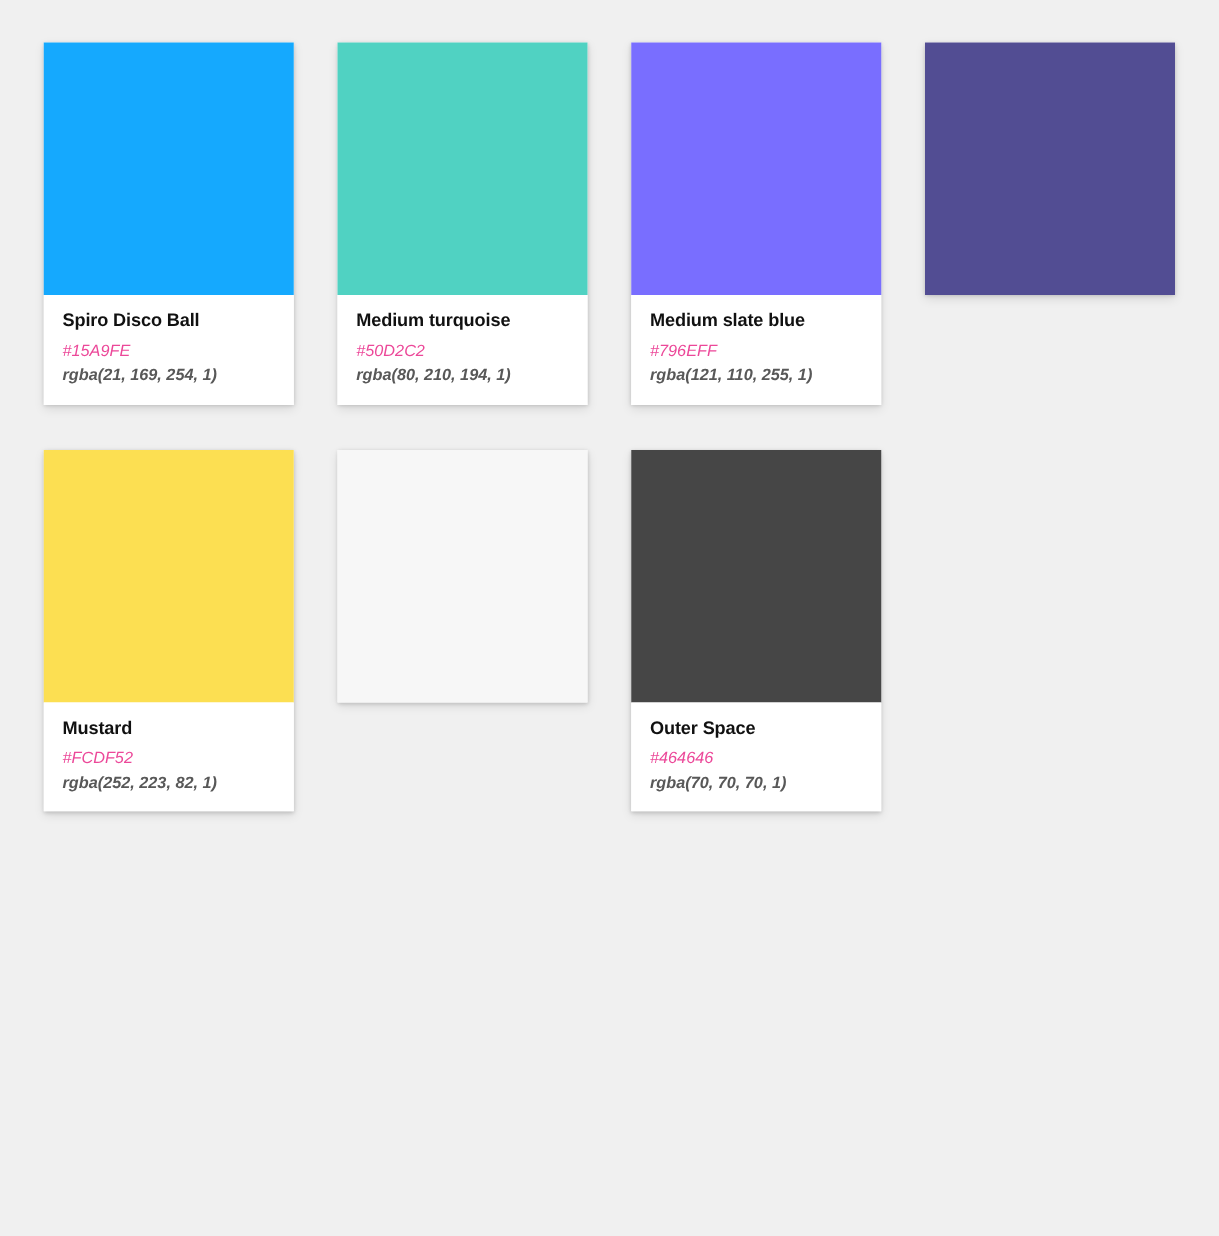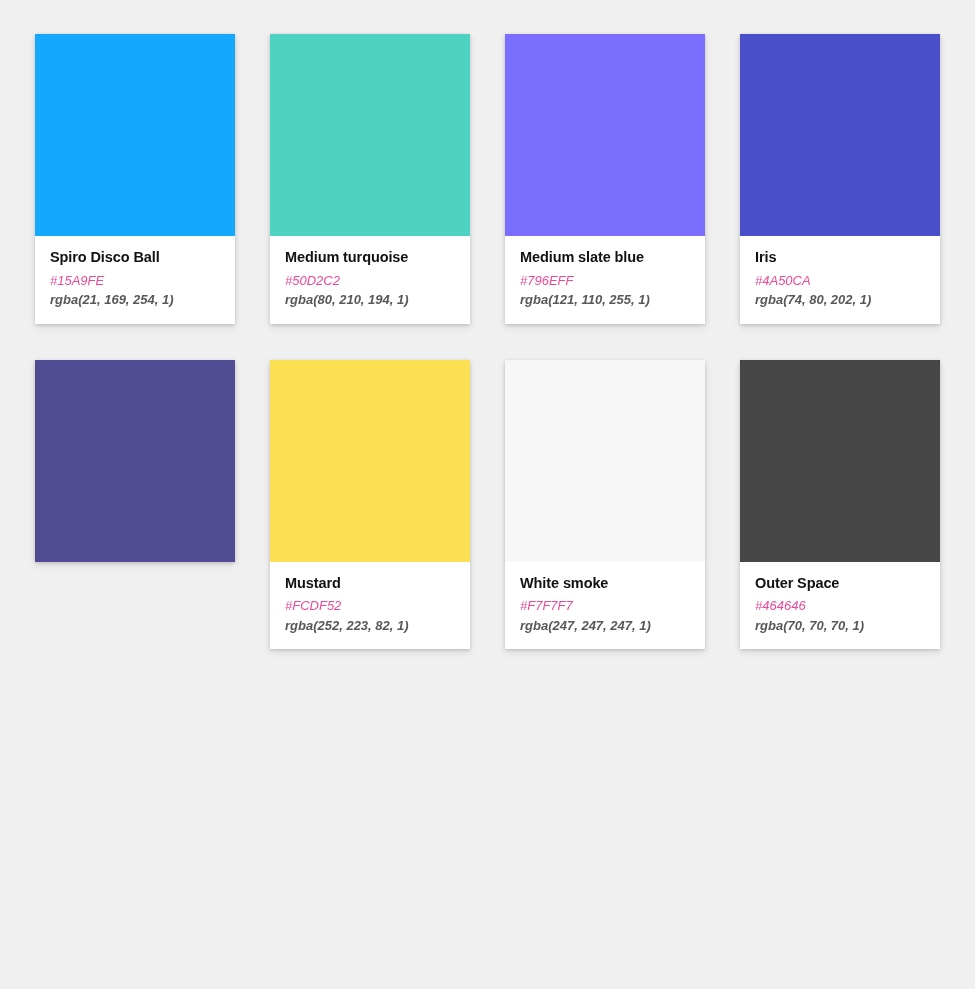--- a/index.html
+++ b/index.html
@@ -94,45 +94,32 @@
     </div>
     <div class="color-card">
       <div class="color-swatch" style="background-color: rgb(121, 110, 255);"></div>
       <div class="color-info">
         <div class="color-name">Medium slate blue</div>
         <div class="color-hex">#796EFF</div>
         <div class="color-rgba">rgba(121, 110, 255, 1)</div>
       </div>
     </div>
     <div class="color-card">
-      <div class="color-swatch" style="background-color: rgb(74, 80, 202);"></div>
-      <div class="color-info">
-        <div class="color-name">Iris</div>
-        <div class="color-hex">#4A50CA</div>
-        <div class="color-rgba">rgba(74, 80, 202, 1)</div>
-      </div>
-    </div>
-    <div class="color-card">
       <div class="color-swatch" style="background-color: rgb(82, 77, 147);"></div>
     </div>
     <div class="color-card">
       <div class="color-swatch" style="background-color: rgb(252, 223, 82);"></div>
       <div class="color-info">
         <div class="color-name">Mustard</div>
         <div class="color-hex">#FCDF52</div>
         <div class="color-rgba">rgba(252, 223, 82, 1)</div>
       </div>
     </div>
     <div class="color-card">
       <div class="color-swatch" style="background-color: rgb(247, 247, 247);"></div>
-      <div class="color-info">
-        <div class="color-name">White smoke</div>
-        <div class="color-hex">#F7F7F7</div>
-        <div class="color-rgba">rgba(247, 247, 247, 1)</div>
-      </div>
     </div>
     <div class="color-card">
       <div class="color-swatch" style="background-color: rgb(70, 70, 70);"></div>
       <div class="color-info">
         <div class="color-name">Outer Space</div>
         <div class="color-hex">#464646</div>
         <div class="color-rgba">rgba(70, 70, 70, 1)</div>
       </div>
     </div>
   </div>

